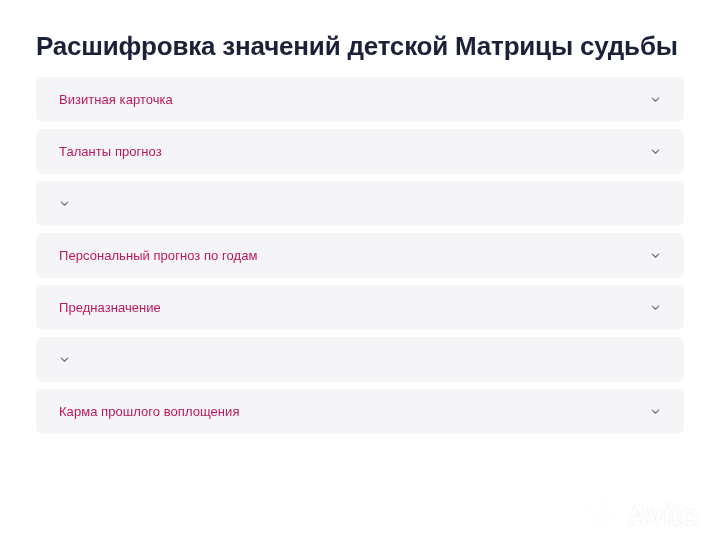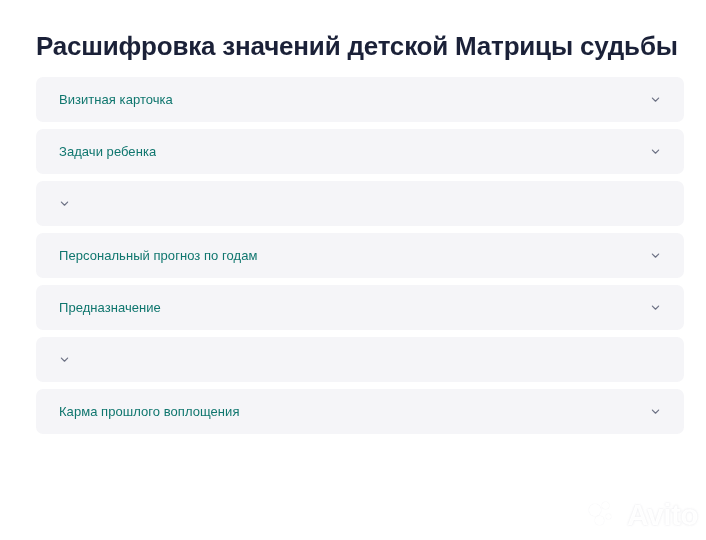--- a/index.html
+++ b/index.html
@@ -59,21 +59,21 @@
     align-items: center;
     justify-content: space-between;
     padding: 0 22px 0 23px;
     cursor: pointer;
   }
 
   .acc-label {
     font-size: 13px;
     line-height: 16px;
     font-weight: 400;
-    color: #0f766e;
+    color: #be185d;
     letter-spacing: 0.05px;
     white-space: nowrap;
     overflow: hidden;
     text-overflow: ellipsis;
     pointer-events: none;
   }
 
   .acc-chevron {
     flex: 0 0 auto;
     width: 11px;
@@ -142,21 +142,21 @@
     <div class="acc-item">
       <span class="acc-label">Визитная карточка</span>
       <span class="acc-chevron">
         <svg viewBox="0 0 12 12" fill="none" xmlns="http://www.w3.org/2000/svg">
             <path d="M2.6 4.4 L6 7.9 L9.4 4.4" stroke="#6d7285" stroke-width="1.25" stroke-linecap="round" stroke-linejoin="round"></path>
           </svg>
       </span>
     </div>
 
     <div class="acc-item">
-      <span class="acc-label">Задачи ребенка</span>
+      <span class="acc-label">Таланты прогноз</span>
       <span class="acc-chevron">
         <svg viewBox="0 0 12 12" fill="none" xmlns="http://www.w3.org/2000/svg">
             <path d="M2.6 4.4 L6 7.9 L9.4 4.4" stroke="#6d7285" stroke-width="1.25" stroke-linecap="round" stroke-linejoin="round"></path>
           </svg>
       </span>
     </div>
 
     <div class="acc-item">
       <span class="acc-chevron">
         <svg viewBox="0 0 12 12" fill="none" xmlns="http://www.w3.org/2000/svg">

